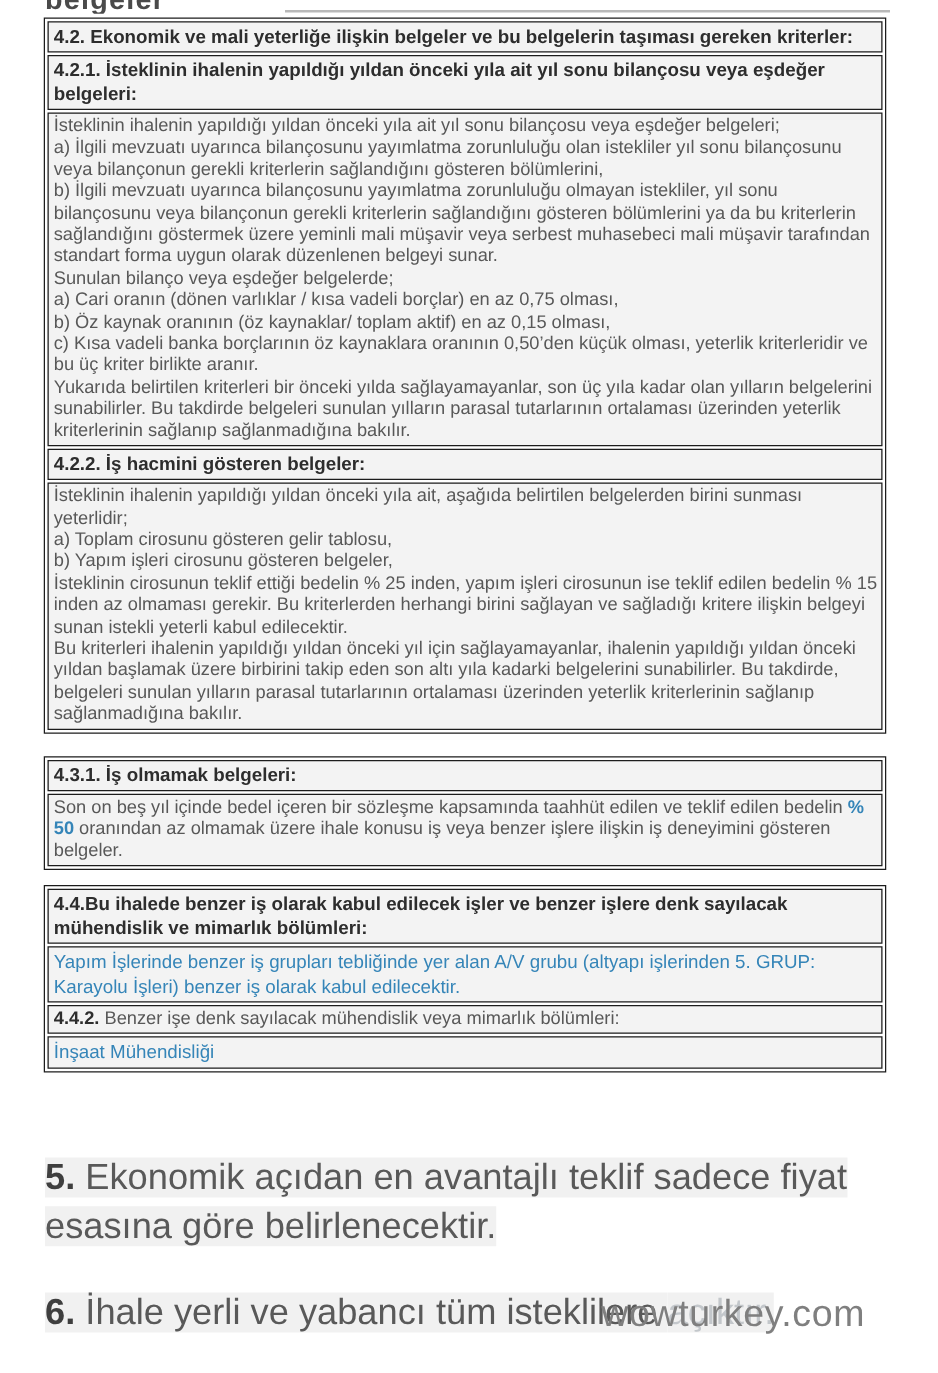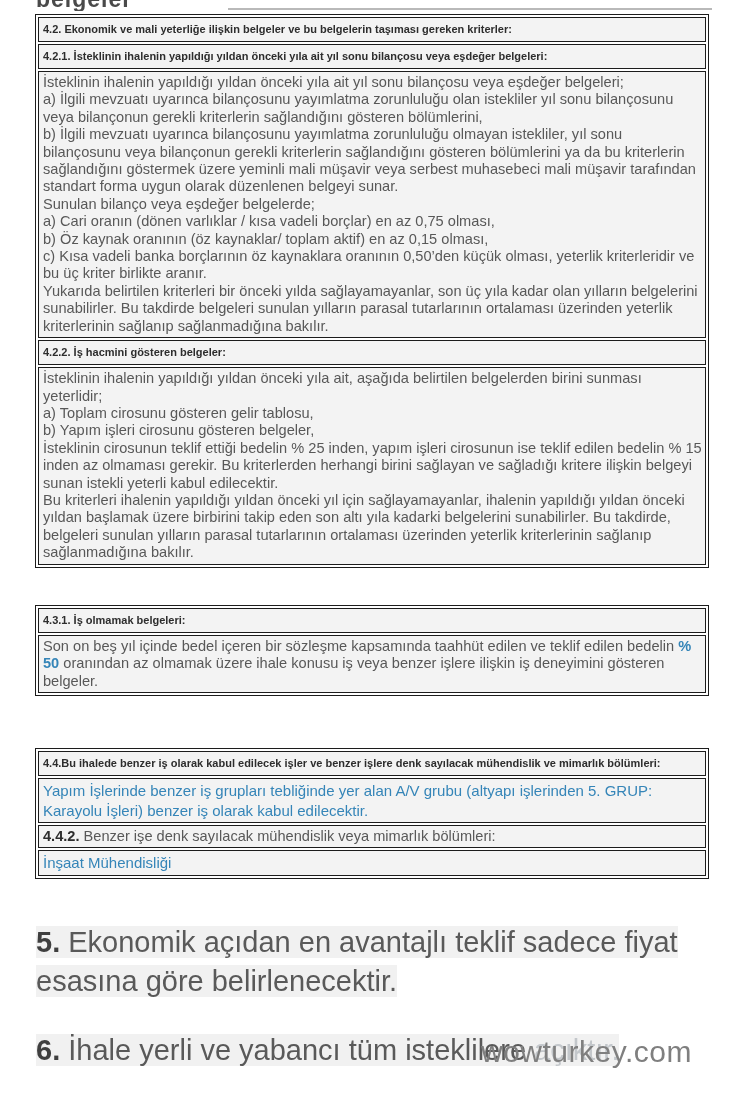--- a/index.html
+++ b/index.html
@@ -25,30 +25,30 @@
   .top-fragment span{
     display:block;margin-top:-14px;font-size:23px;font-weight:bold;color:#4a4a4a;letter-spacing:1px;
   }
   .top-line{
     position:absolute;left:228px;top:8px;width:484px;height:2px;background:#b9b9b9;
   }
   
   .tbl-wrap{position:absolute;left:35px;width:676px;}
   .tbl-1{top:14px;}
   .tbl-2{top:605px;}
-  .tbl-3{top:748px;}
+  .tbl-3{top:708px;}
   table.doc-table{
     width:674px;border-collapse:separate;border-spacing:2px;
     border:1px solid var(--border);background:#ffffff;
   }
   table.doc-table td{
     border:1px solid var(--border);background:var(--cell-bg);
     padding:2px 3px 2px 4px;vertical-align:top;
   }
-  td.header{font-weight:bold;color:var(--header-text);font-size:11px;line-height:19px;padding-top:3px;padding-bottom:3px;margin-top:14px;}
+  td.header{font-weight:bold;color:var(--header-text);font-size:15px;line-height:19px;padding-top:3px;padding-bottom:3px;margin-top:14px;}
   td.body{color:var(--body-text);font-size:14.6px;line-height:17.4px;}
   td.blue-row{color:var(--blue);font-weight:normal;font-size:15px;line-height:19.5px;padding-top:3px;padding-bottom:3px;}
   .para{margin:0;}
   span.bold{font-weight:bold;color:var(--header-text);}
   span.blue{color:var(--blue);font-weight:bold;}
   span.faded{color:var(--faded);}
   
   .big-section{
     position:absolute;left:36px;width:690px;
     font-size:29px;line-height:39px;color:#595959;

